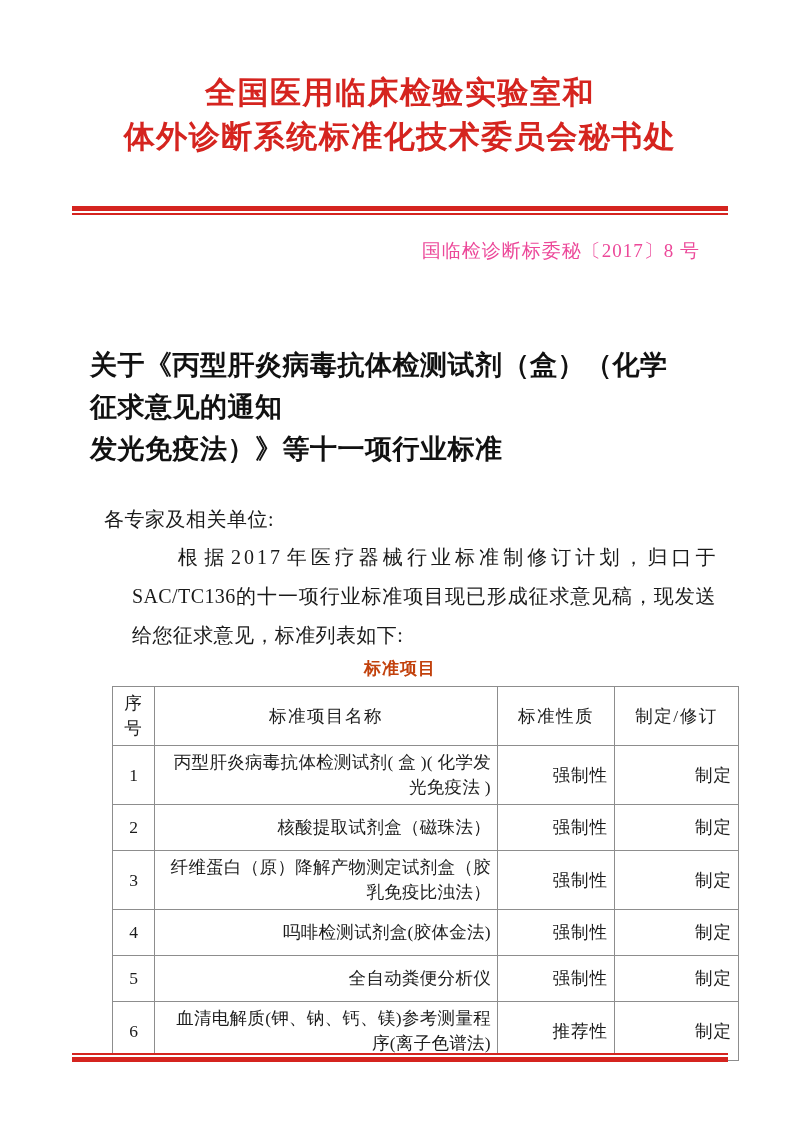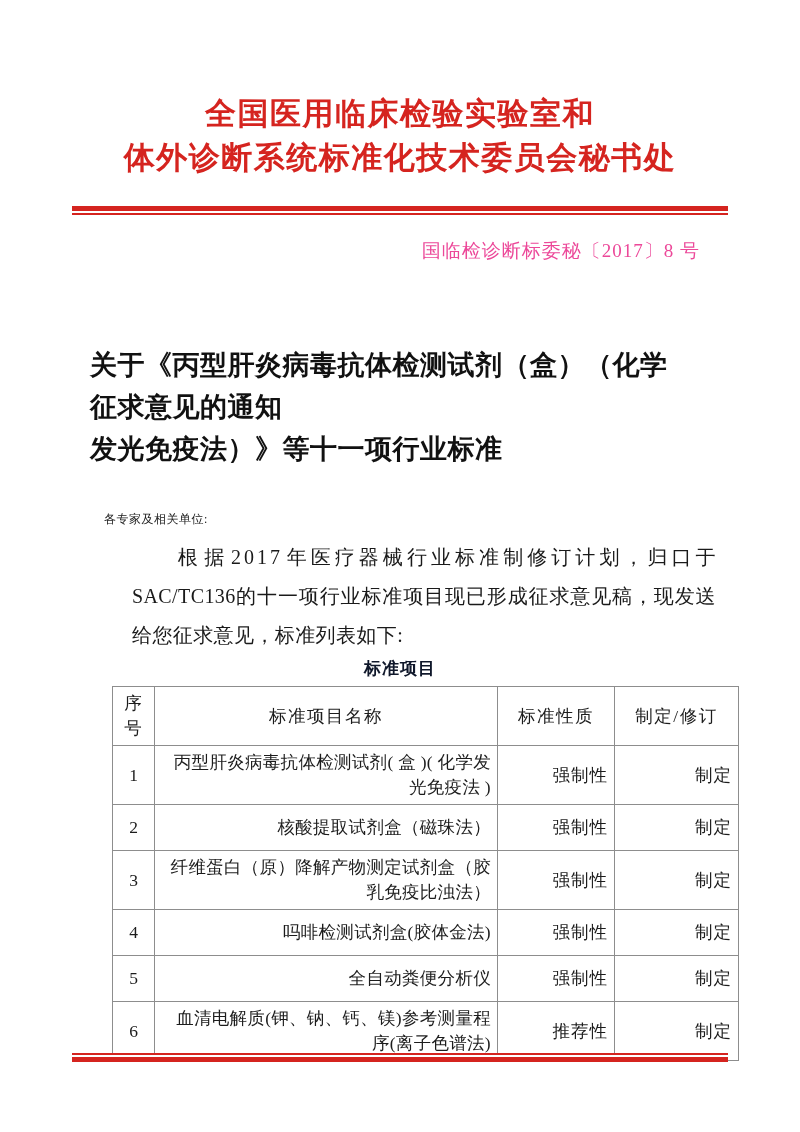--- a/index.html
+++ b/index.html
@@ -18,21 +18,21 @@
 
   .page {
     width: 800px;
     height: 1132px;
     position: relative;
     box-sizing: border-box;
   }
 
   
   .letterhead {
-    padding-top: 92px;
+    padding-top: 71px;
     text-align: center;
   }
   .letterhead-line {
     color: #d5241f;
     font-family: "Liberation Serif", "DejaVu Serif", serif;
     font-weight: bold;
     font-size: 31px;
     line-height: 44px;
     letter-spacing: 1.5px;
     white-space: nowrap;
@@ -87,21 +87,21 @@
   }
 
   
   .body-block {
     position: absolute;
     left: 104px;
     right: 84px;
     top: 500px;
   }
   .salutation {
-    font-size: 12px;
+    font-size: 20px;
     line-height: 38px;
     letter-spacing: 0.5px;
   }
   .para {
     font-size: 20px;
     line-height: 39px;
     letter-spacing: 0.4px;
     text-align: justify;
     margin-left: 28px;
   }
@@ -112,21 +112,21 @@
   .table-caption {
     position: absolute;
     left: 0;
     right: 0;
     top: 657px;
     text-align: center;
     font-size: 17px;
     font-weight: bold;
     font-family: "Liberation Sans", "DejaVu Sans", sans-serif;
     letter-spacing: 1px;
-    color: #0f172a;
+    color: #c2410c;
   }
 
   table.std-table {
     position: absolute;
     left: 112px;
     top: 686px;
     width: 626px;
     border-collapse: collapse;
     table-layout: fixed;
   }

